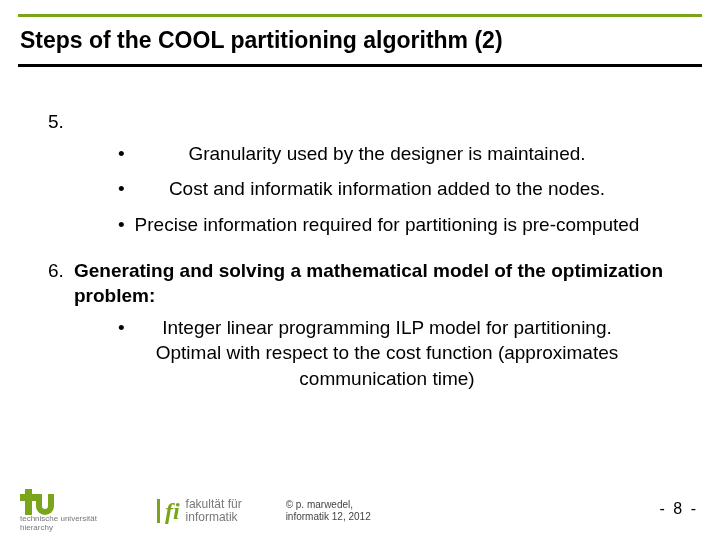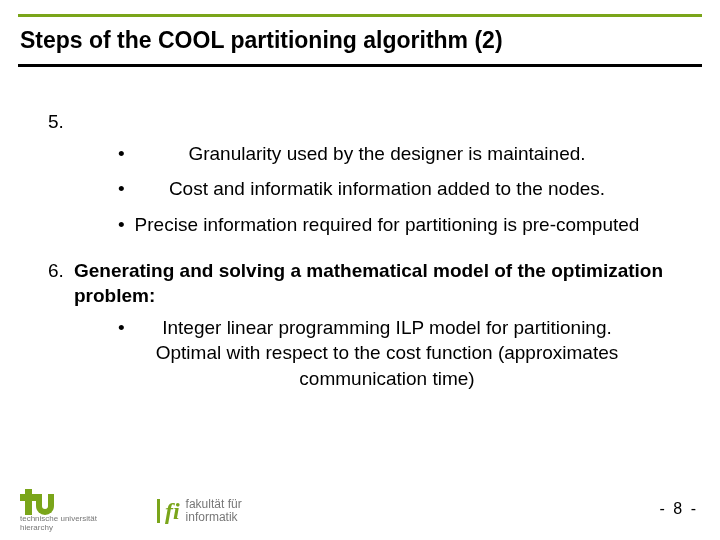--- a/index.html
+++ b/index.html
@@ -185,14 +185,18 @@
       <div>hierarchy</div>
     </div>
   </div>
   <div class="fi-logo">
     <div class="fi-mark">fi</div>
     <div class="fi-text">
       <div>fakultät für</div>
       <div>informatik</div>
     </div>
   </div>
+  <div class="copyright">
+    <div>© p. marwedel,</div>
+    <div>informatik 12,  2012</div>
+  </div>
   <div class="pagenum">-  8 -</div>
 </div>
 
 </body></html>

